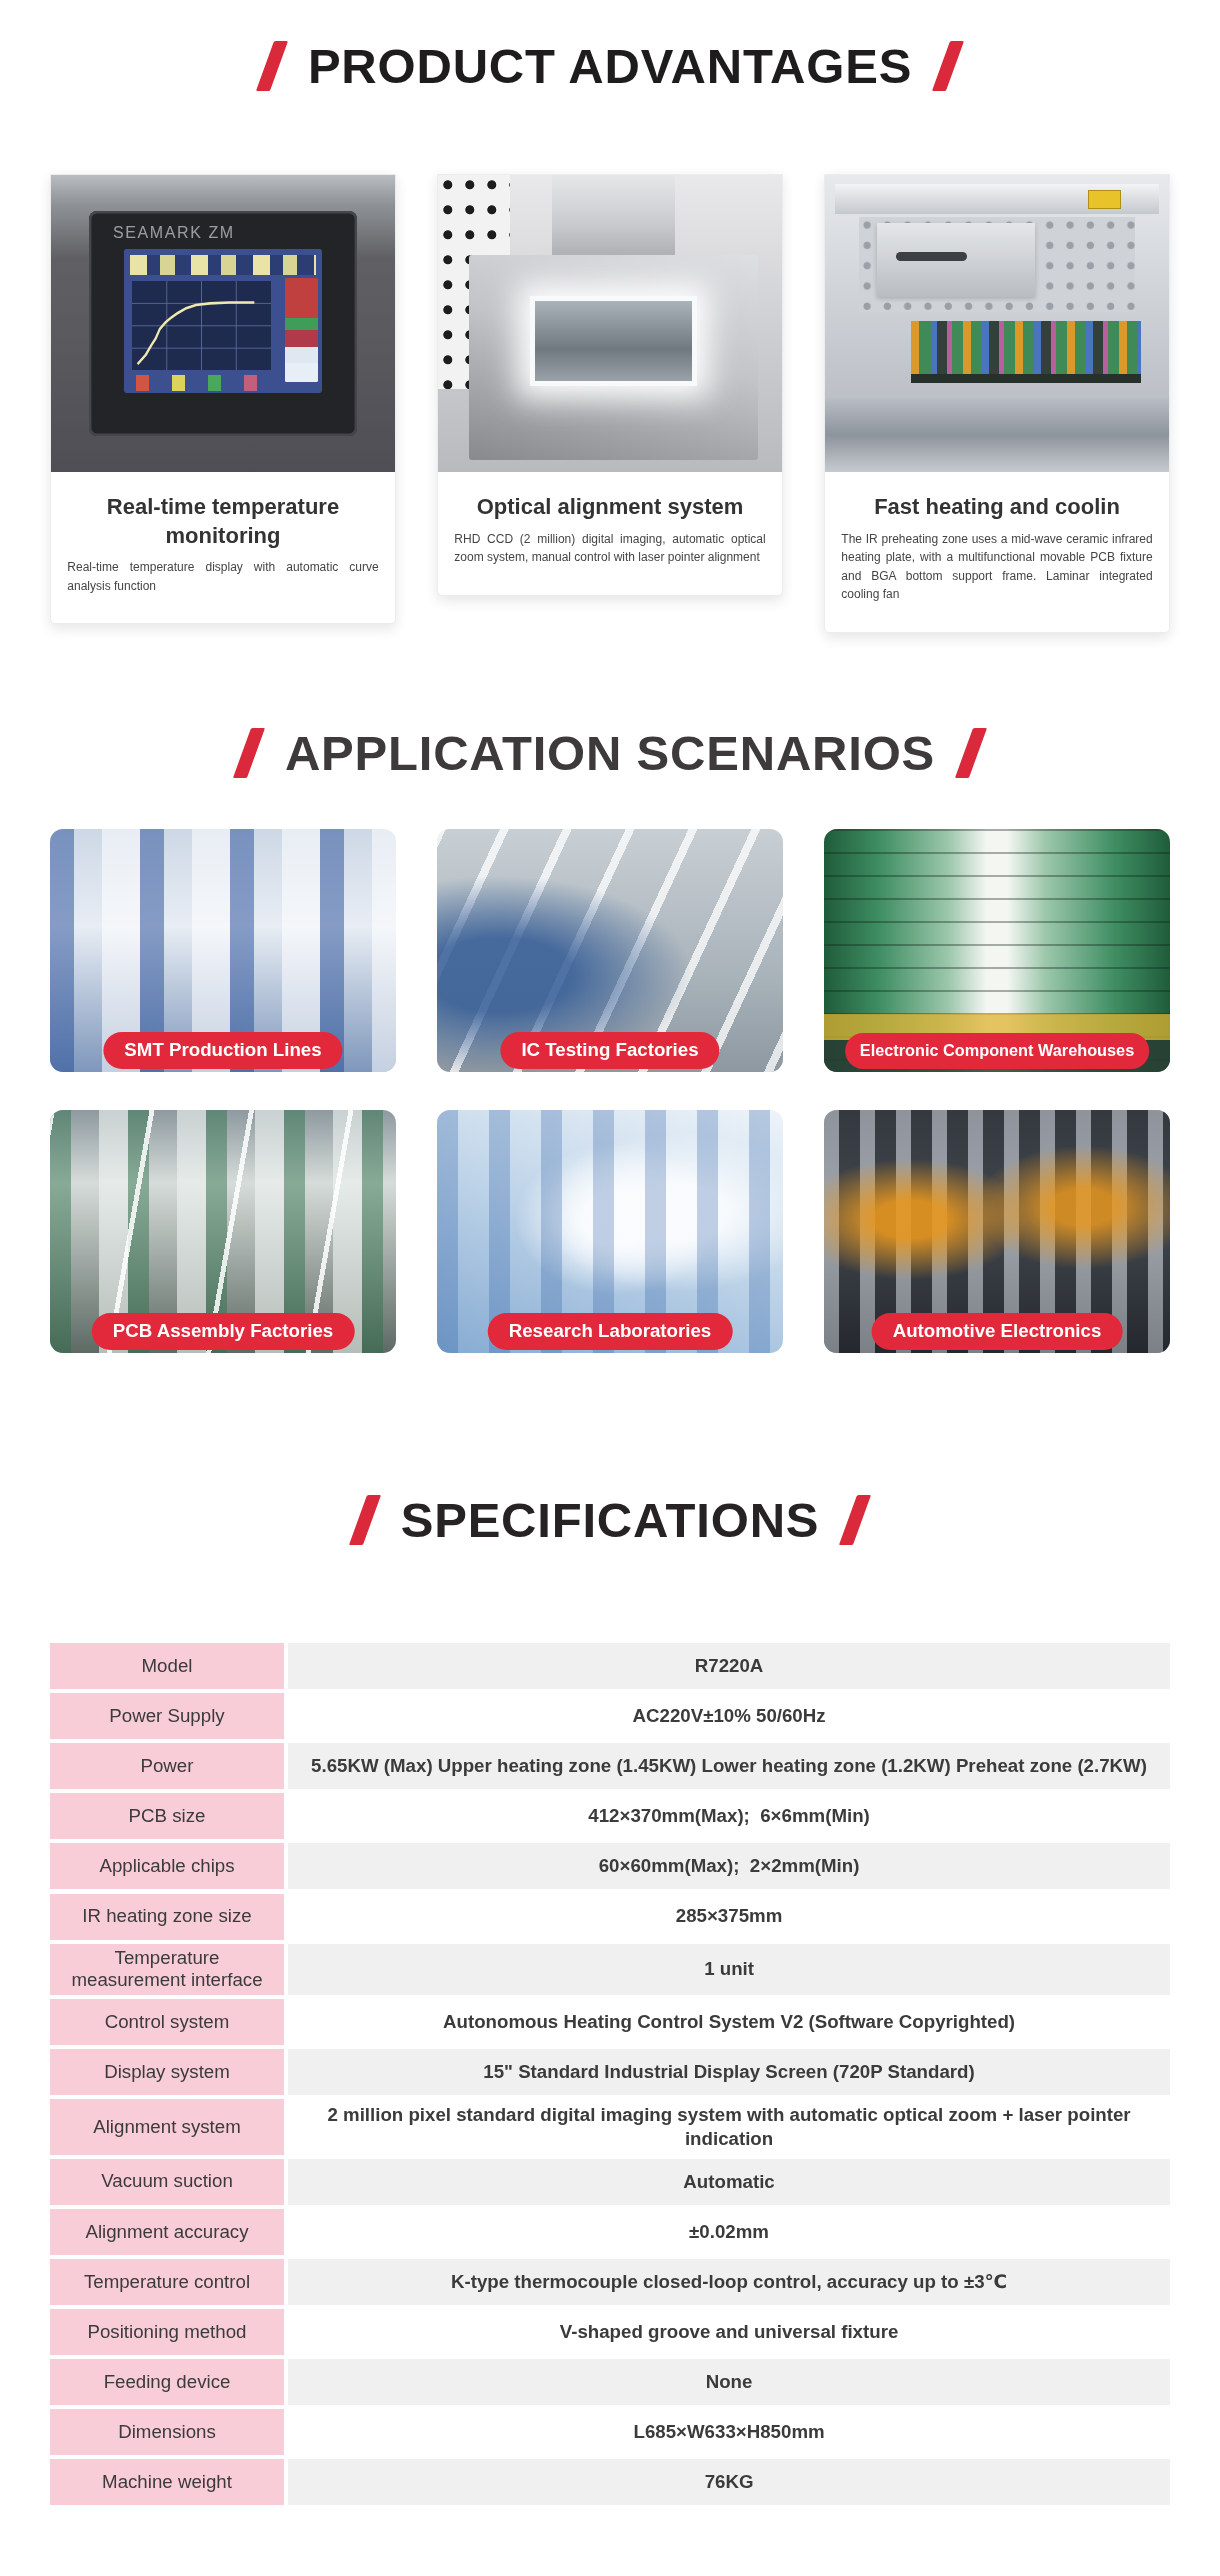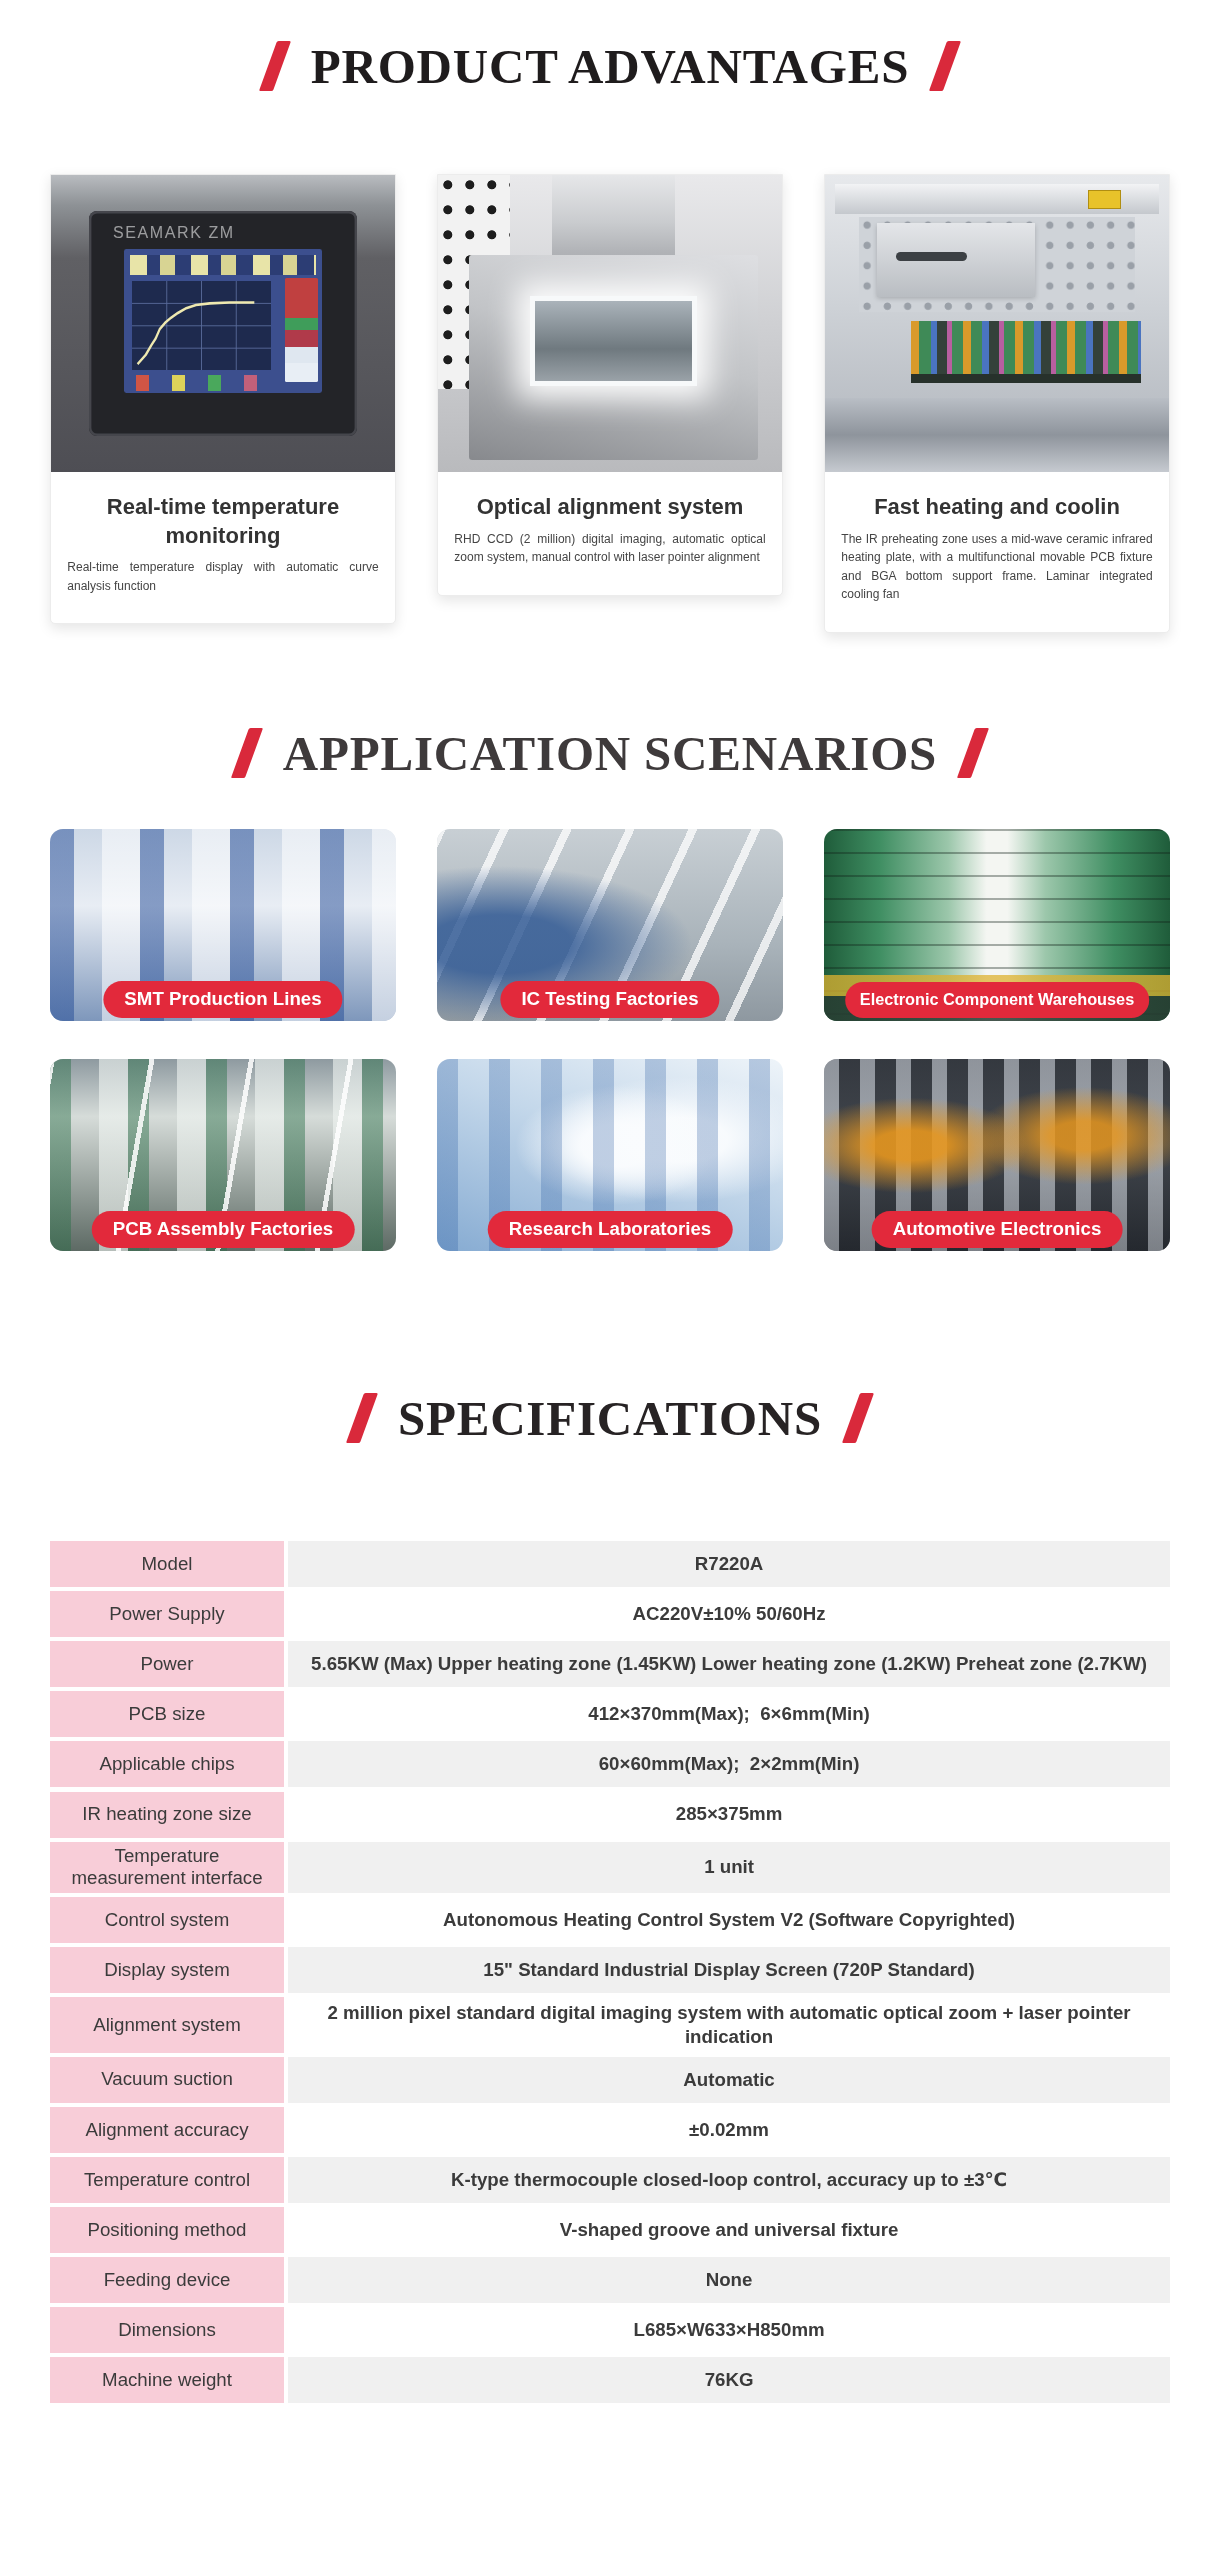--- a/index.html
+++ b/index.html
@@ -1,21 +1,21 @@
 <!DOCTYPE html>
 <html style="font-size:13px"><head>
 <meta charset="utf-8">
 <style>
   *{margin:0;padding:0;box-sizing:border-box;}
   html,body{background:#ffffff;}
   body{font-family:"Liberation Sans","DejaVu Sans",sans-serif;color:#3b3b3b;}
   .page{width:1220px;margin:0 auto;background:#fff;padding:36px 50px 73px 50px;}
 
   
-  .sec-head{display:flex;align-items:center;justify-content:center;gap:29px;height:60px;font-family:Liberation Serif, serif;}
+  .sec-head{display:flex;align-items:center;justify-content:center;gap:29px;height:60px;}
   .sec-title{font-size:49px;font-weight:bold;letter-spacing:0.8px;white-space:nowrap;}
   .advantages .sec-title{color:#1f1c1d;}
   .scenarios  .sec-title{color:#3e3a3b;}
   .specs      .sec-title{color:#272324;}
   .slash{width:14px;height:50px;background:#d9293b;transform:skewX(-20deg);border-radius:1.6px;flex:0 0 auto;}
 
   
   .advantages .sec-head{margin-bottom:78px;}
   .cards{display:flex;gap:41px;align-items:flex-start;}
   .card{flex:1 1 0;background:#fff;border:0.8px solid #ececec;box-shadow:0 4.9px 13px rgba(0,0,0,.10);border-radius:0 0 4.9px 4.9px;}
@@ -48,21 +48,21 @@
   .adv3-drawer{position:absolute;top:16%;left:15%;width:46%;height:25%;background:linear-gradient(180deg,#e4e6e9,#b9bdc2);box-shadow:0 2.4px 4.9px rgba(0,0,0,.2);}
   .adv3-handle{position:absolute;left:12%;top:40%;width:45%;height:12%;background:#3c4044;border-radius:6.5px;}
   .adv3-warning{position:absolute;top:5%;right:14%;width:33px;height:19.5px;background:#e8c32a;border:0.8px solid #b08e12;}
   .adv3-pcb{position:absolute;top:49%;left:25%;right:8%;height:21%;background:repeating-linear-gradient(90deg,#d99a2b 0 8.1px,#3f8a57 8.1px 19.5px,#4a74c0 19.5px 26px,#34413a 26px 36px,#b85fa0 36px 41px,#3f8a57 41px 52px);border-bottom:9.8px solid #27312b;}
   .adv3-base{position:absolute;bottom:0;left:0;right:0;height:25%;background:linear-gradient(180deg,#b9bec5 0%,#8e949c 50%,#c6cad0 100%);}
 
   
   .scenarios{margin-top:90px;}
   .scenarios .sec-head{margin-bottom:46px;}
   .scene-grid{display:grid;grid-template-columns:repeat(3,1fr);gap:38px 41px;}
-  .scene{position:relative;height:192px;border-radius:13px;overflow:hidden;}
+  .scene{position:relative;height:243px;border-radius:13px;overflow:hidden;}
   .scene-img{position:absolute;inset:0;}
   .badge{position:absolute;left:50%;bottom:3.3px;transform:translateX(-50%);background:#e2293b;color:#fff;font-size:18.7px;font-weight:bold;padding:7.3px 21px;border-radius:21px;white-space:nowrap;line-height:1.2;}
   .badge--wide{font-size:16.3px;padding:8.1px 14.6px;}
 
   .img-smt{background:
     repeating-linear-gradient(90deg,rgba(35,75,150,.50) 0 24.4px,rgba(248,250,253,0) 24.4px 52px,rgba(255,255,255,.55) 52px 90px),
     linear-gradient(180deg,#cdd8e6 0%,#e8edf4 40%,#7e97bb 100%);}
   .img-ic{background:
     radial-gradient(ellipse at 18% 60%,rgba(52,92,150,.85) 0%,rgba(52,92,150,.85) 18%,rgba(52,92,150,0) 48%),
     repeating-linear-gradient(115deg,rgba(255,255,255,.75) 0 8.1px,rgba(255,255,255,0) 8.1px 57px),

